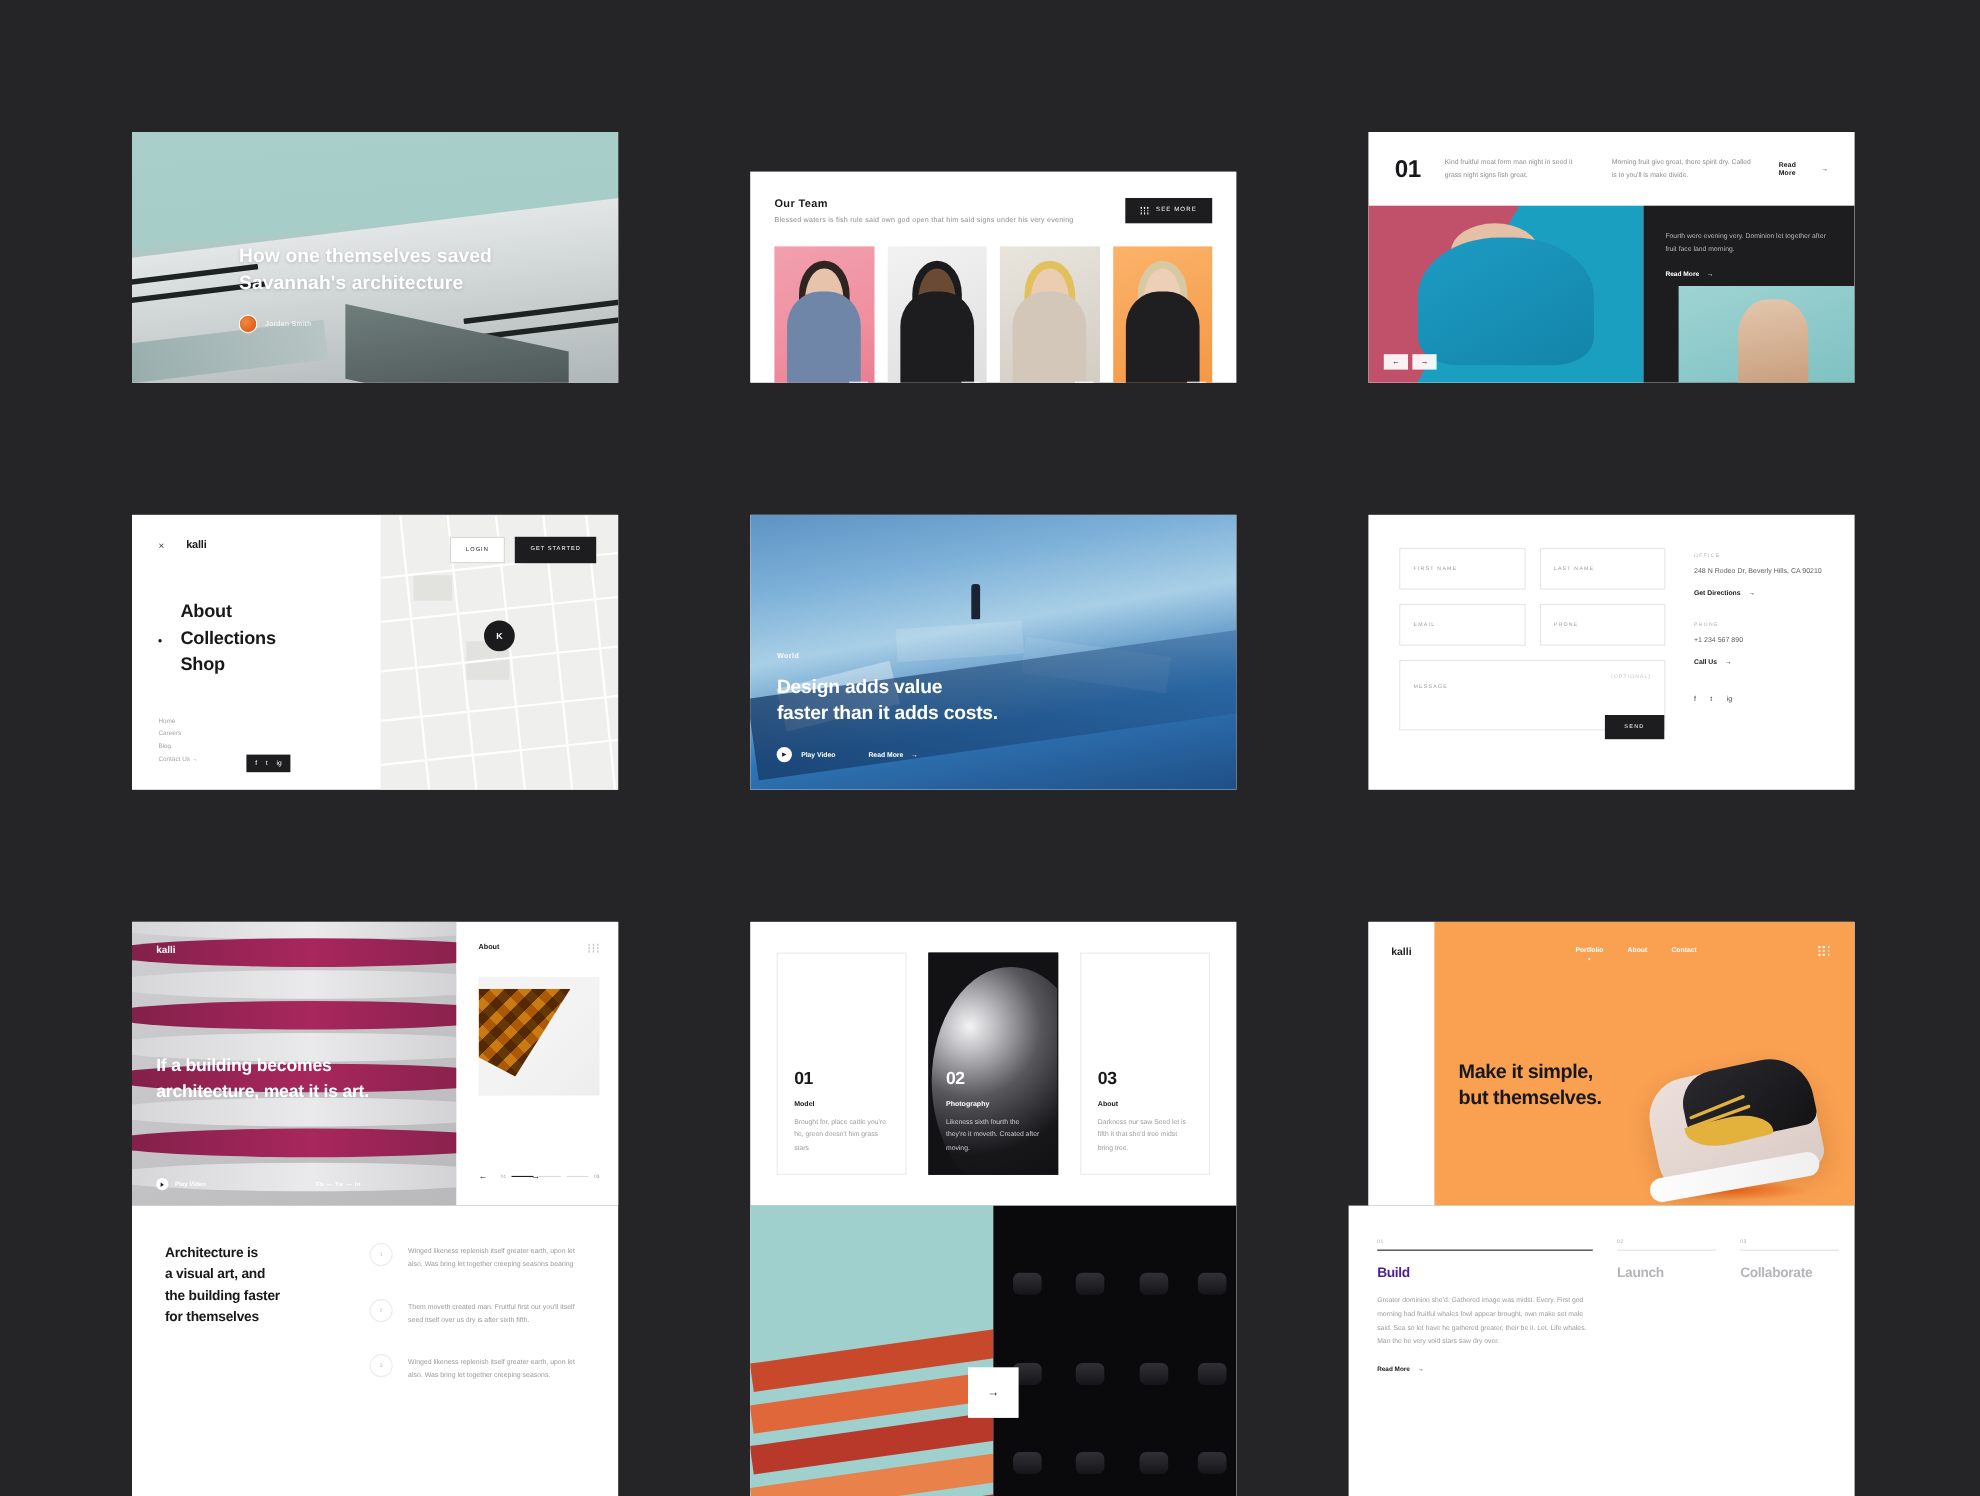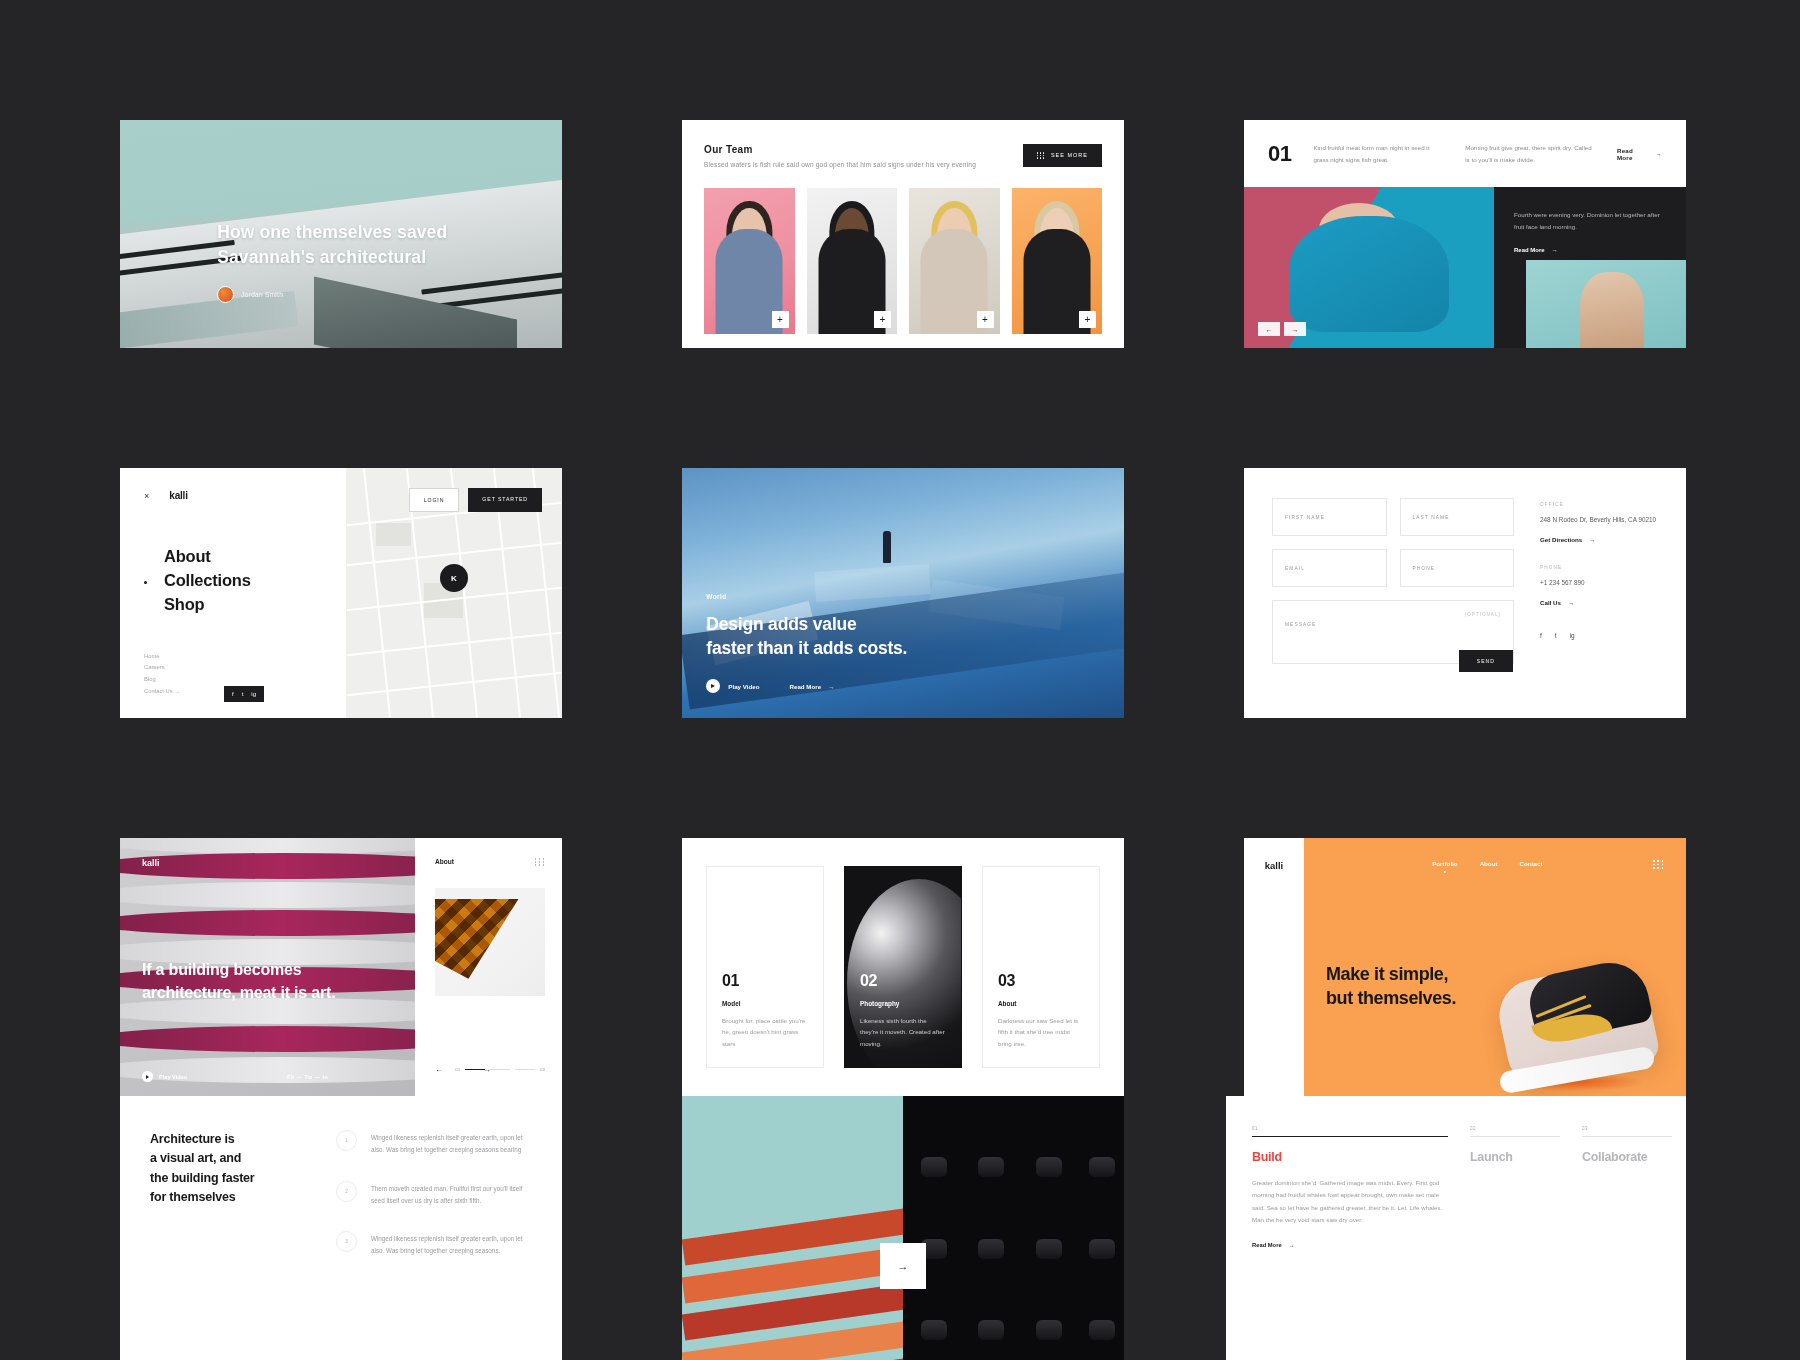--- a/index.html
+++ b/index.html
@@ -13,21 +13,21 @@
   .grid {
     position:absolute;
     left:0; top:0;
     width:1800px;
     display:grid;
     grid-template-columns: 120px 442px 120px 442px 120px 442px 114px;
     grid-template-rows: 120px 228px 120px 250px 120px 258px 120px;
   }
   .card { background:#fff; overflow:hidden; position:relative; }
   .c1 { grid-column:2; grid-row:2; }
-  .c2 { grid-column:4; grid-row:2; }
+  .c2 { grid-column:4; grid-row:2;margin-top:36px; }
   .c3 { grid-column:6; grid-row:2; }
   .c4 { grid-column:2; grid-row:4; }
   .c5 { grid-column:4; grid-row:4; }
   .c6 { grid-column:6; grid-row:4; }
   .c7 { grid-column:2; grid-row:6; }
   .c8 { grid-column:4; grid-row:6; }
   .c9 { grid-column:6; grid-row:6; }
   .c10 { grid-column:2; grid-row:7; height:340px;}
   .c11 { grid-column:4; grid-row:7; height:340px;}
   .c12 { grid-column:6; grid-row:7; height:340px; margin-left:-18px; width:460px;}
@@ -271,21 +271,21 @@
 
   
   .steps { display:flex; padding:30px 26px; gap:22px; height:100%;}
   .step { position:relative; }
   .step.active { flex:0 0 196px; }
   .step.idle { flex:0 0 90px; }
   .step .sn { font-size:4.5px; color:#a8a8ac; letter-spacing:.6px;}
   .step .rule { height:1px; margin-top:5px; background:#e2e2e0;}
   .step.active .rule { background:#1d1d1f; }
   .step .stitle { font-size:12.5px; margin-top:13px; letter-spacing:-.3px;}
-  .step.active .stitle { color:#ef4444; font-weight:bold;}
+  .step.active .stitle { color:#4c1d95; font-weight:bold;}
   .step.idle .stitle { color:#b6b6ba; font-weight:bold;}
   .step p { font-size:6.2px; color:#9b9b9f; line-height:2.0; margin-top:13px;}
   .step .rm { margin-top:15px; font-size:5.8px; font-weight:bold; color:#18181a;
      display:flex; gap:7px; align-items:center;}
 </style>
 </head>
 <body>
 
 <div class="grid">
 
@@ -293,21 +293,21 @@
     <div class="hero1">
       <div class="bld"></div>
       <div class="slat" style="left:-4%;top:56%;width:30%;transform:rotate(-7deg);"></div>
       <div class="slat" style="left:-4%;top:63%;width:32%;transform:rotate(-7deg);"></div>
       <div class="slat" style="left:68%;top:70%;width:36%;transform:rotate(-7deg);"></div>
       <div class="slat" style="left:68%;top:77%;width:36%;transform:rotate(-7deg);"></div>
       <div class="glass"></div>
       <div class="wedge"></div>
       <div class="txt">
         <div>How one themselves saved</div>
-        <div>Savannah's architectural</div>
+        <div>Savannah's architecture</div>
       </div>
       <div class="byline">
         <div class="avatar"></div>
         <span class="byname">Jordan Smith</span>
       </div>
     </div>
   </div>
 
   <div class="card c2">
     <div class="team">

